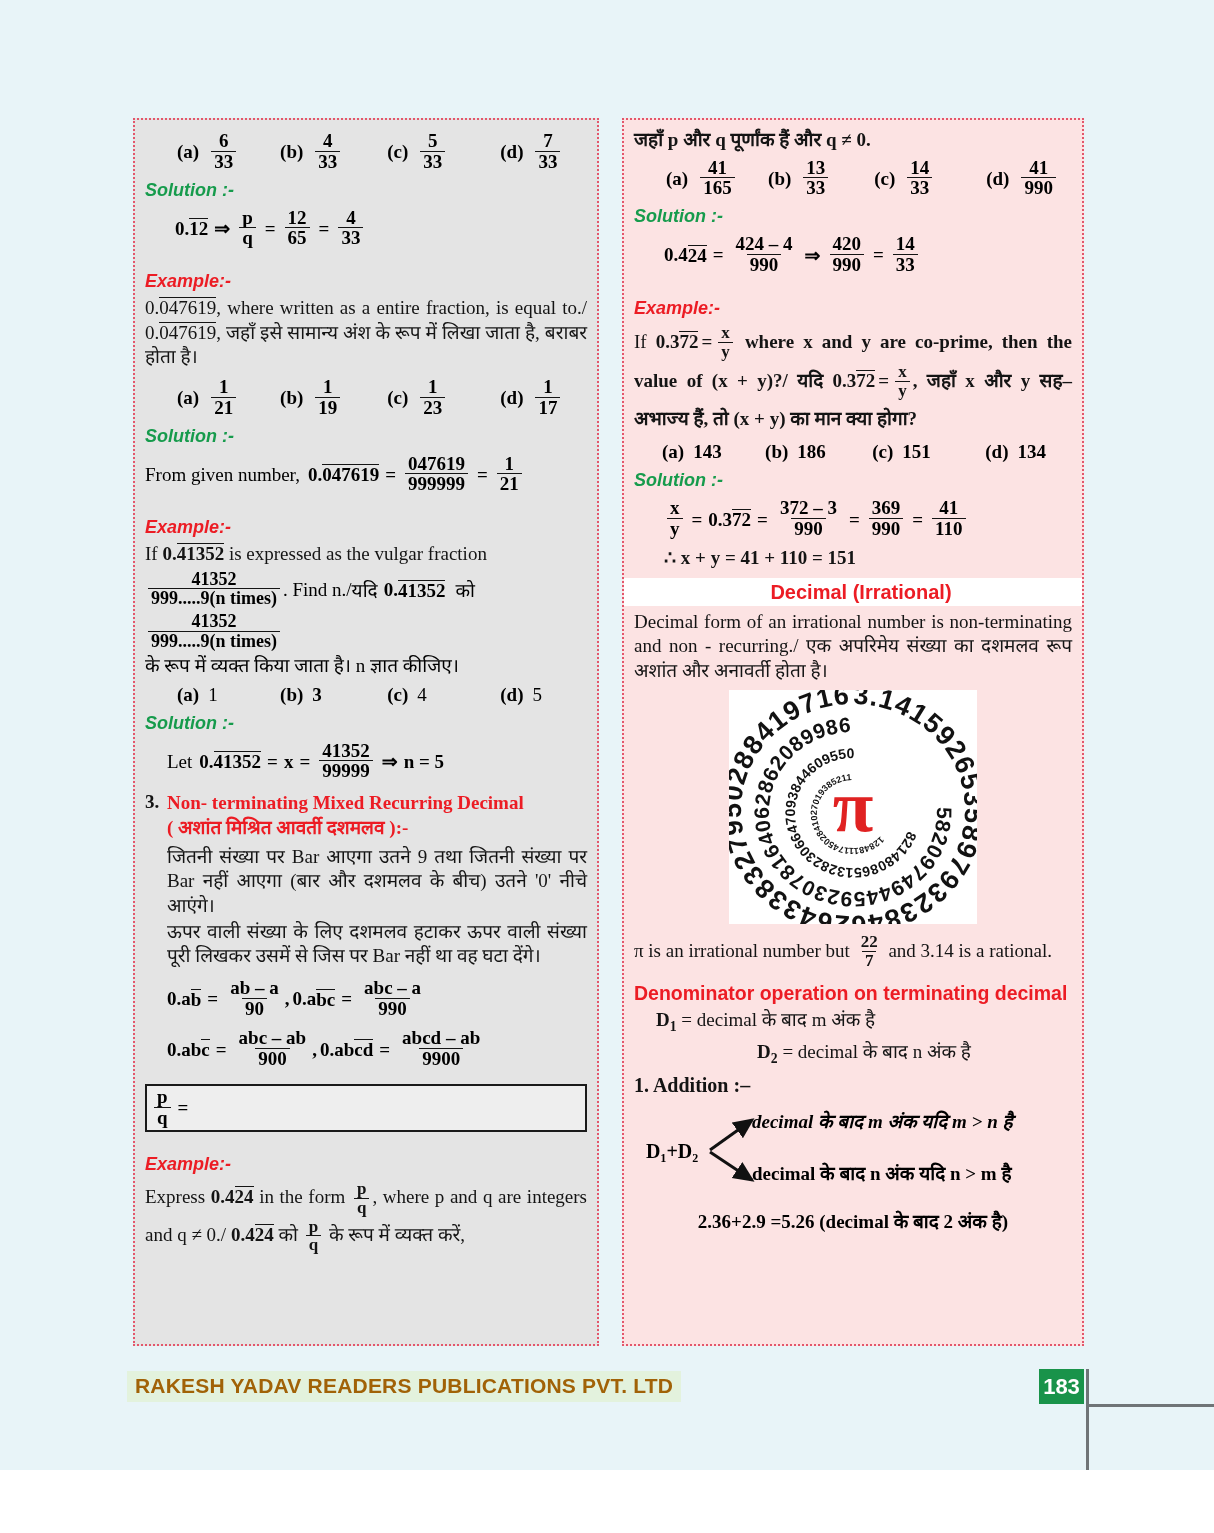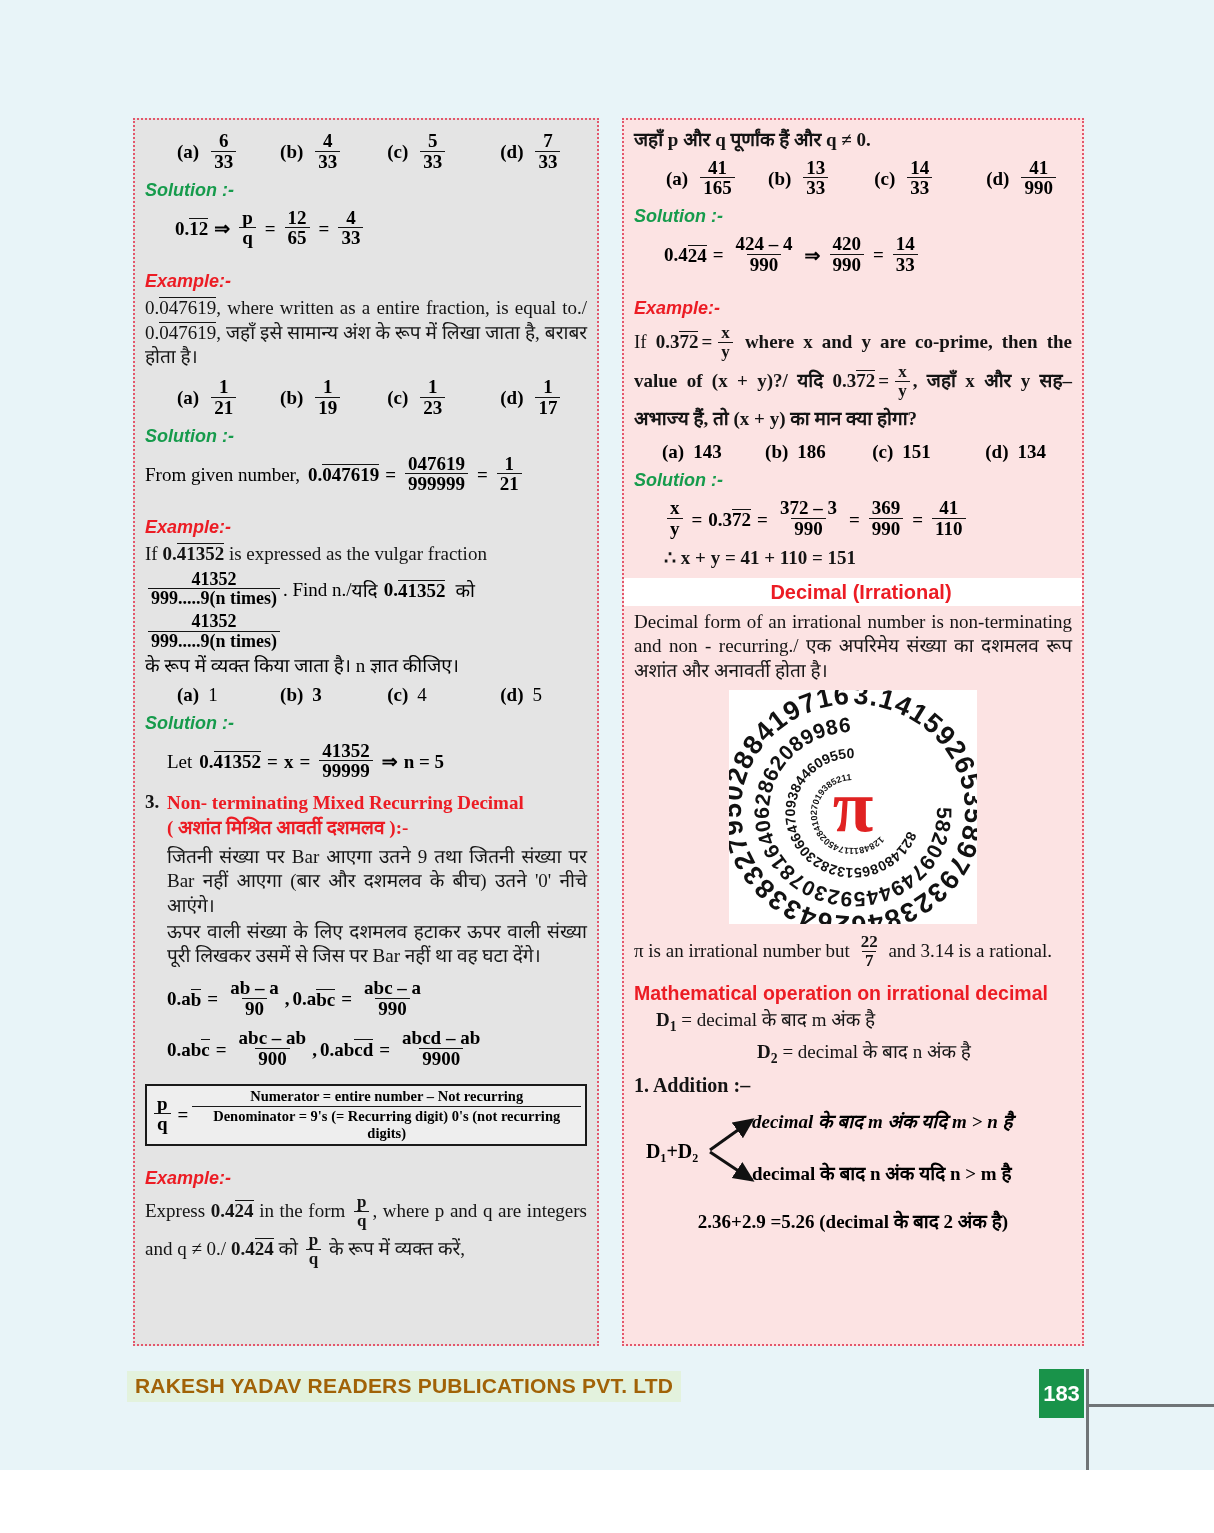--- a/index.html
+++ b/index.html
@@ -113,21 +113,21 @@
   
   .footer{
     position:absolute;left:127px;top:1371px;
     background:#e3f2dd;padding:3px 8px 4px 8px;
   }
   .footer span{
     color:#a16207;font-weight:bold;font-size:21px;letter-spacing:.2px;
     font-family:"Liberation Sans",sans-serif;
   }
   .pagenum{
-    position:absolute;left:1039px;top:1369px;width:45px;height:49px;
+    position:absolute;left:1039px;top:1369px;width:45px;height:35px;
     background:#19934a;color:#ffffff;font-weight:bold;font-size:22px;
     font-family:"Liberation Sans",sans-serif;
     display:flex;align-items:center;justify-content:center;
   }
   .sub{font-size:.72em;vertical-align:sub;}
   .ind{padding-left:30px;}
   .ind2{padding-left:22px;}
 </style>
 </head>
 <body>
@@ -353,24 +353,20 @@
       </span>
     </div>
 
     <div class="pqbox" style="margin-top:14px;">
       <div class="lhs">
         <span class="frac">
           <span class="num">p</span>
           <span class="den">q</span>
         </span>
         <span style="margin:0 4px;">=</span>
-      </div>
-      <div class="rhs">
-        <div class="top">Numerator = entire number – Not recurring</div>
-        <div class="bot">Denominator = 9's (= Recurring digit) 0's (not recurring digits)</div>
       </div>
     </div>
 
     <div class="ex">Example:-</div>
 
     <div class="ln just" style="line-height:1.9;">
       <span>Express </span><span class="bold">0.4</span><span class="bar bold">24</span><span> in the form </span><span class="frac fr-sm">
           <span class="num">p</span>
           <span class="den">q</span>
         </span><span>, where p and q are integers and q ≠ 0./ </span><span class="bold">0.4</span><span class="bar bold">24</span><span class="hindi"> को </span><span class="frac fr-sm">
@@ -530,21 +526,21 @@
       </div>
     </div>
 
     <div class="ln" style="line-height:2.0;">
       <span>π is an irrational number but </span><span class="frac fr-sm">
           <span class="num">22</span>
           <span class="den">7</span>
         </span><span> and 3.14 is a rational.</span>
     </div>
 
-    <div class="redhead">Mathematical operation on irrational decimal</div>
+    <div class="redhead">Denominator operation on terminating decimal</div>
 
     <div class="ln ind2" style="margin-top:2px;">
       <span class="bold">D</span><span class="sub bold">1</span>
       <span class="hindi">= decimal के बाद m अंक है</span>
     </div>
     <div class="ln ind2" style="margin-top:4px;text-align:center;">
       <span class="bold">D</span><span class="sub bold">2</span>
       <span class="hindi">= decimal के बाद n अंक है</span>
     </div>
 

